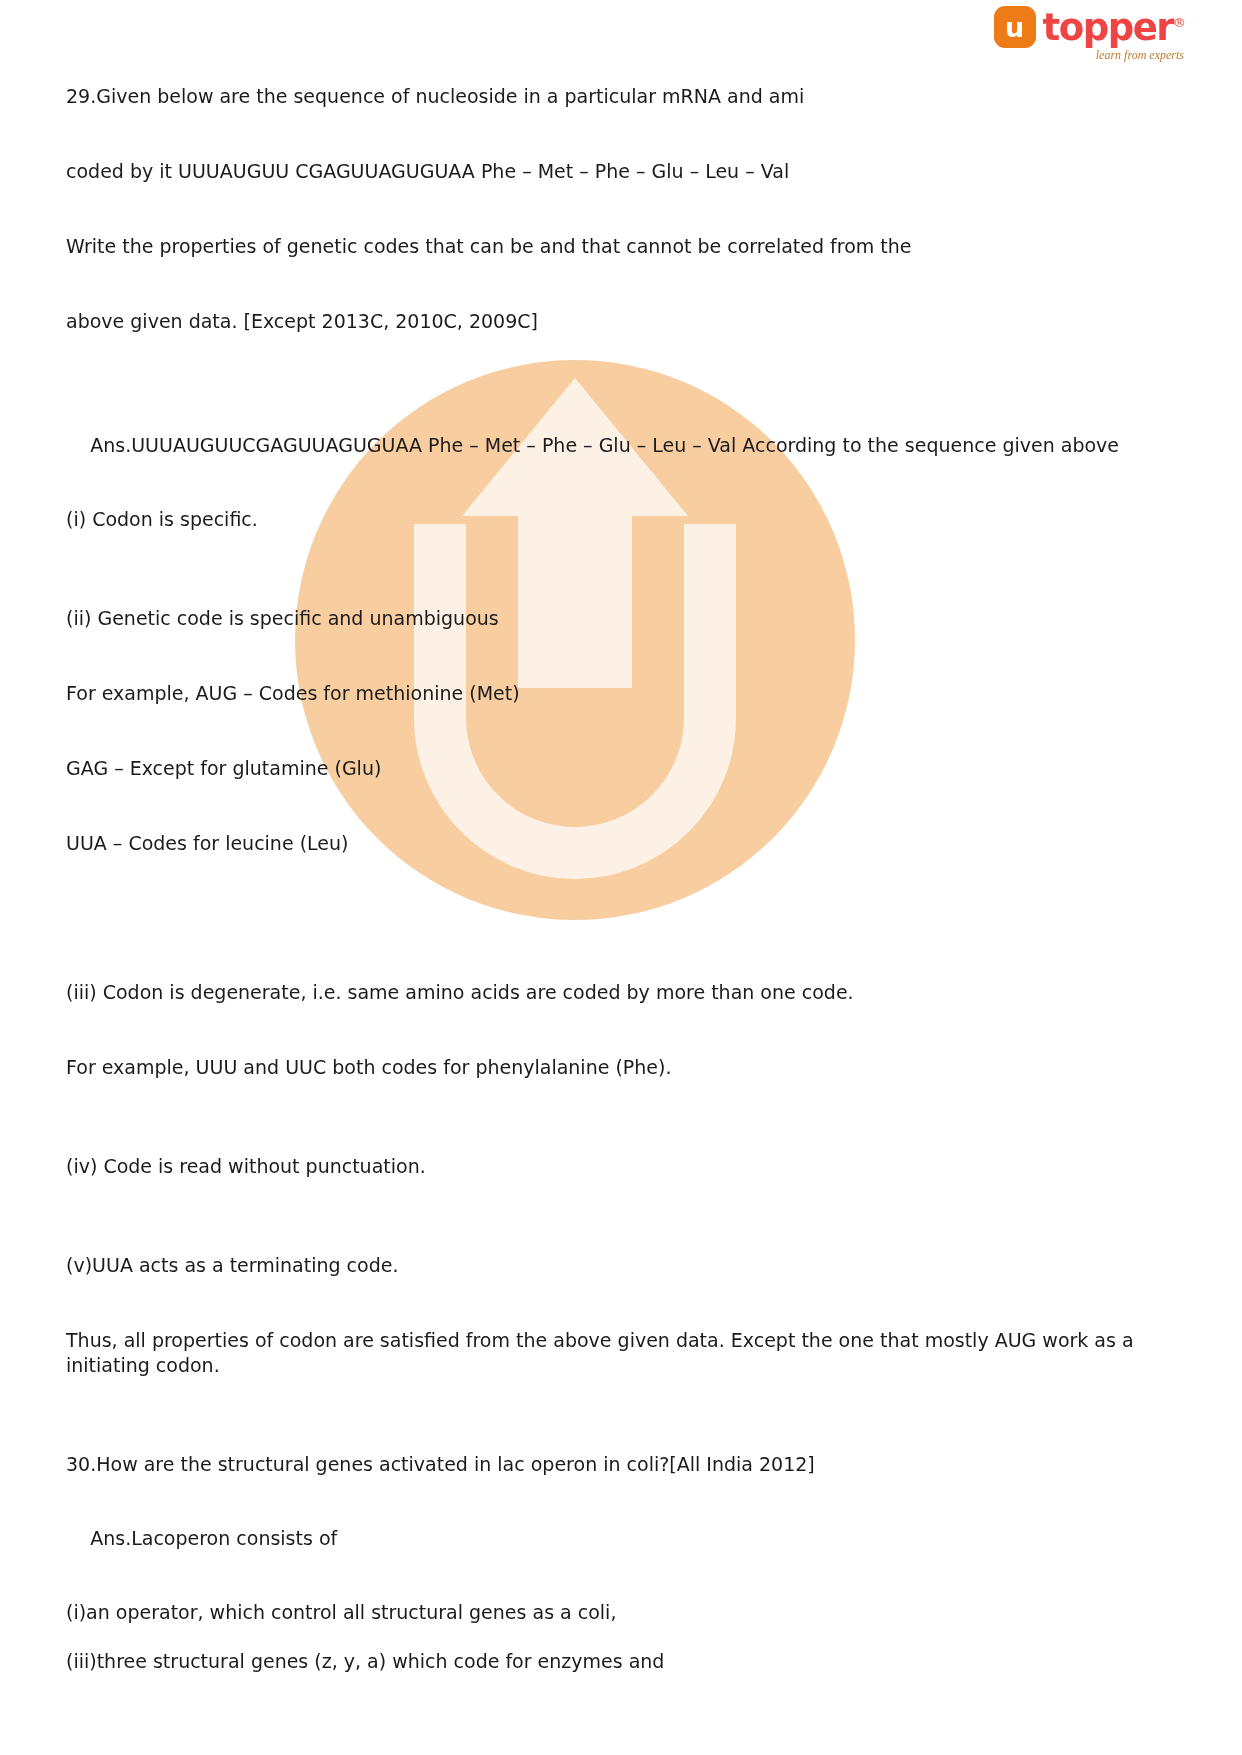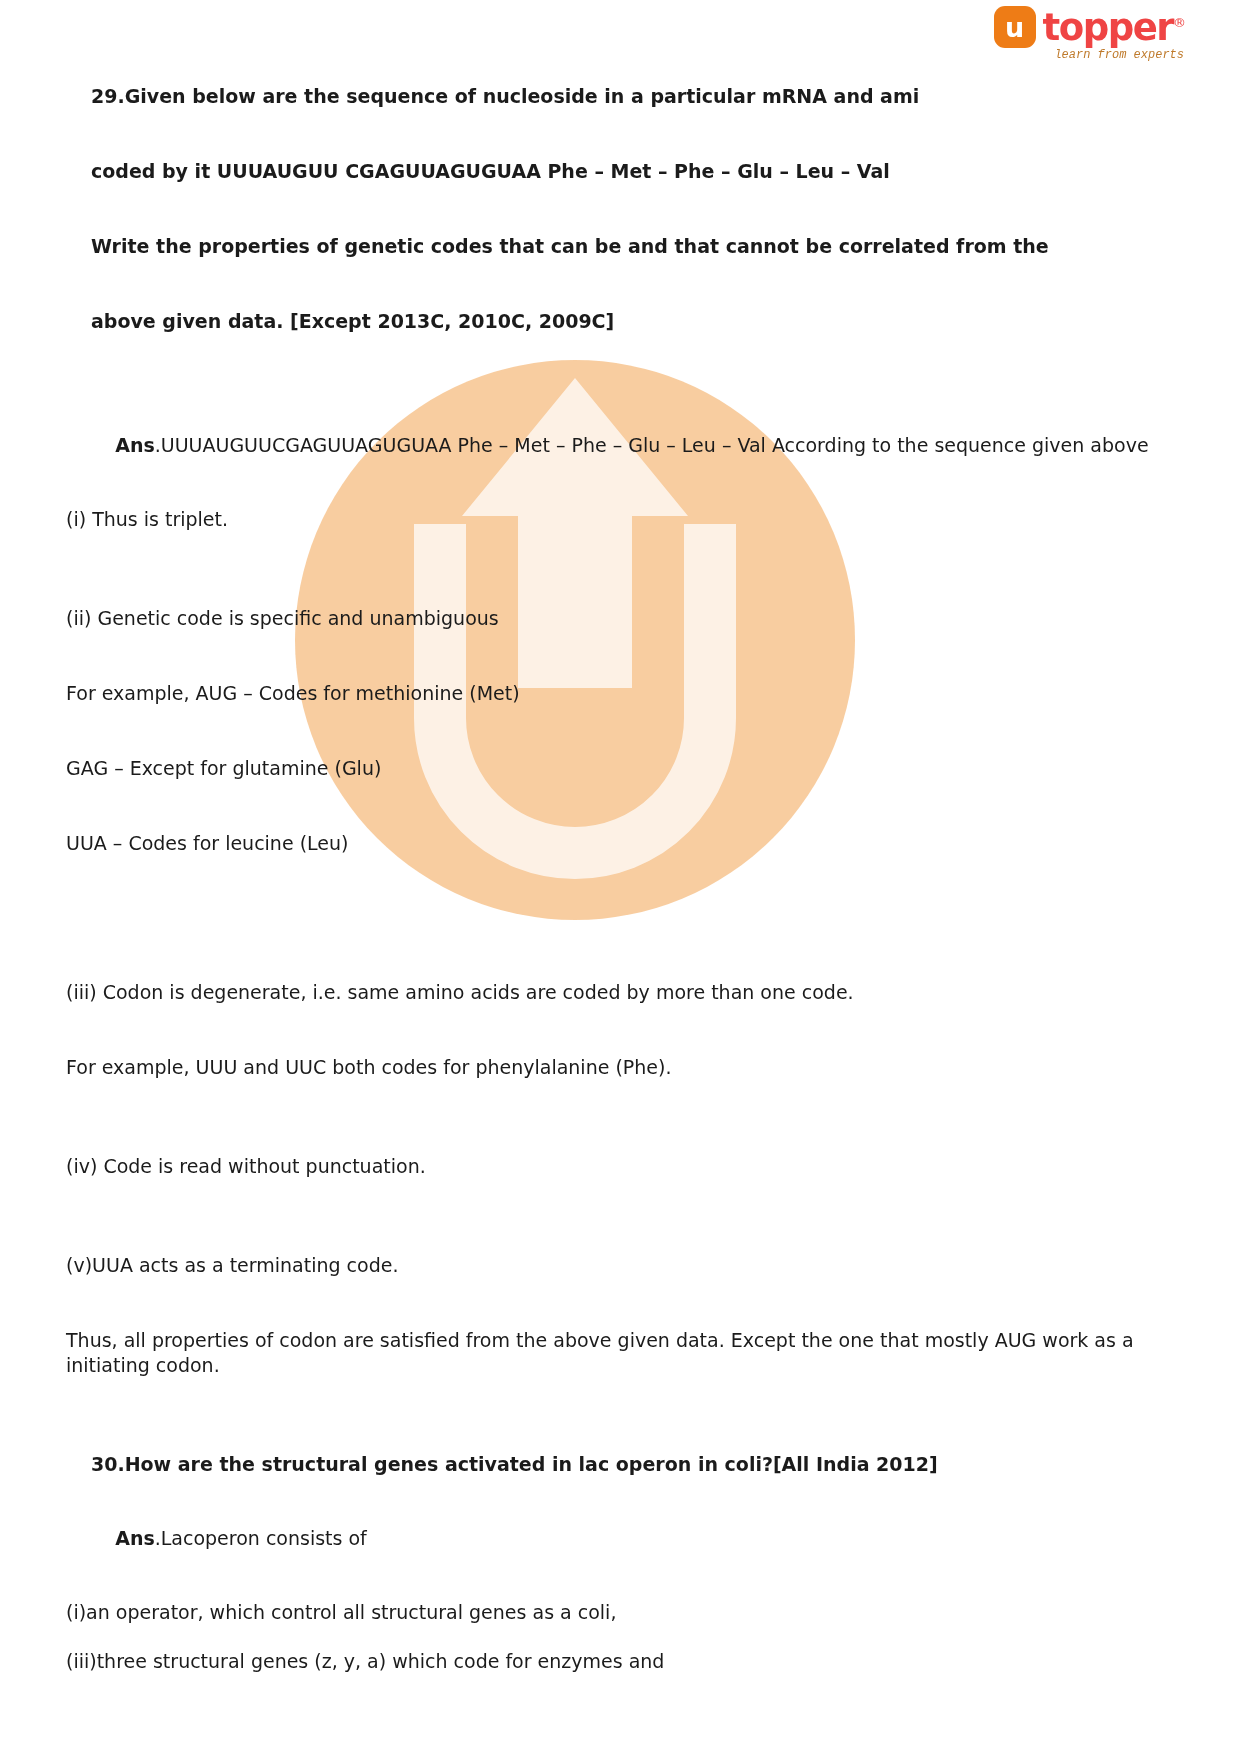--- a/index.html
+++ b/index.html
@@ -18,25 +18,25 @@
   
   .logo { position:absolute; right:56px; top:6px; z-index:3; text-align:right; }
   .logo-row { display:flex; align-items:center; gap:7px; justify-content:flex-end; }
   .logo-mark {
     width:42px; height:42px; background:#ee7c16; border-radius:11px;
     color:#fff; font-weight:bold; font-size:27px;
     display:flex; align-items:center; justify-content:center;
   }
   .logo-name { font-size:37px; font-weight:bold; color:#ef4444; letter-spacing:-1.5px; line-height:1; }
   .logo-name sup { font-size:13px; font-weight:normal; vertical-align:super; letter-spacing:0; }
-  .logo-tagline { font-family:Liberation Mono, monospace; font-style:italic; font-size:12px; color:#bf7a2b; margin-top:0px; margin-right:2px; }
+  .logo-tagline { font-family:Liberation Serif, serif; font-style:italic; font-size:12px; color:#bf7a2b; margin-top:0px; margin-right:2px; }
 
   
   .para { font-size:19px; line-height:25px; margin:0 0 24px 0; white-space:pre-wrap; }
-  .bold { font-weight:bold;margin-left:25px; }
+  .bold { font-weight:normal; }
   .line { display:block; }
 </style>
 </head>
 <body>
 
 <svg class="watermark" width="566" height="580" viewBox="0 0 566 580">
   <circle cx="283" cy="288" r="280" fill="#f2a452" opacity="0.55"></circle>
   <path d="M283 26 L396 164 H340 V336 H226 V164 H170 Z" fill="#ffffff" opacity="0.72"></path>
   <path d="M148 172 V366 a135 135 0 0 0 270 0 V172" fill="none" stroke="#ffffff" stroke-width="52" opacity="0.72"></path>
 </svg>
@@ -57,21 +57,21 @@
     <span class="line">29.Given below are the sequence of nucleoside in a particular mRNA and ami</span>
     <span class="line">coded by it UUUAUGUU CGAGUUAGUGUAA Phe – Met – Phe – Glu – Leu – Val</span>
     <span class="line">Write the properties of genetic codes that can be and that cannot be correlated from the</span>
     <span class="line">above given data. [Except 2013C, 2010C, 2009C]</span>
   </div>
 
   <div class="para">
     <span class="bold">Ans</span><span>.UUUAUGUUCGAGUUAGUGUAA Phe – Met – Phe – Glu – Leu – Val According to the sequence given above</span>
   </div>
 
-  <div class="para">(i) Thus is triplet.</div>
+  <div class="para">(i) Codon is specific.</div>
 
   <div class="para">
     <span class="line">(ii) Genetic code is specific and unambiguous</span>
     <span class="line">For example, AUG – Codes for methionine (Met)</span>
     <span class="line">GAG – Except for glutamine (Glu)</span>
     <span class="line">UUA – Codes for leucine (Leu)</span>
   </div>
 
   <div class="para">
     <span class="line">(iii) Codon is degenerate, i.e. same amino acids are coded by more than one code.</span>

